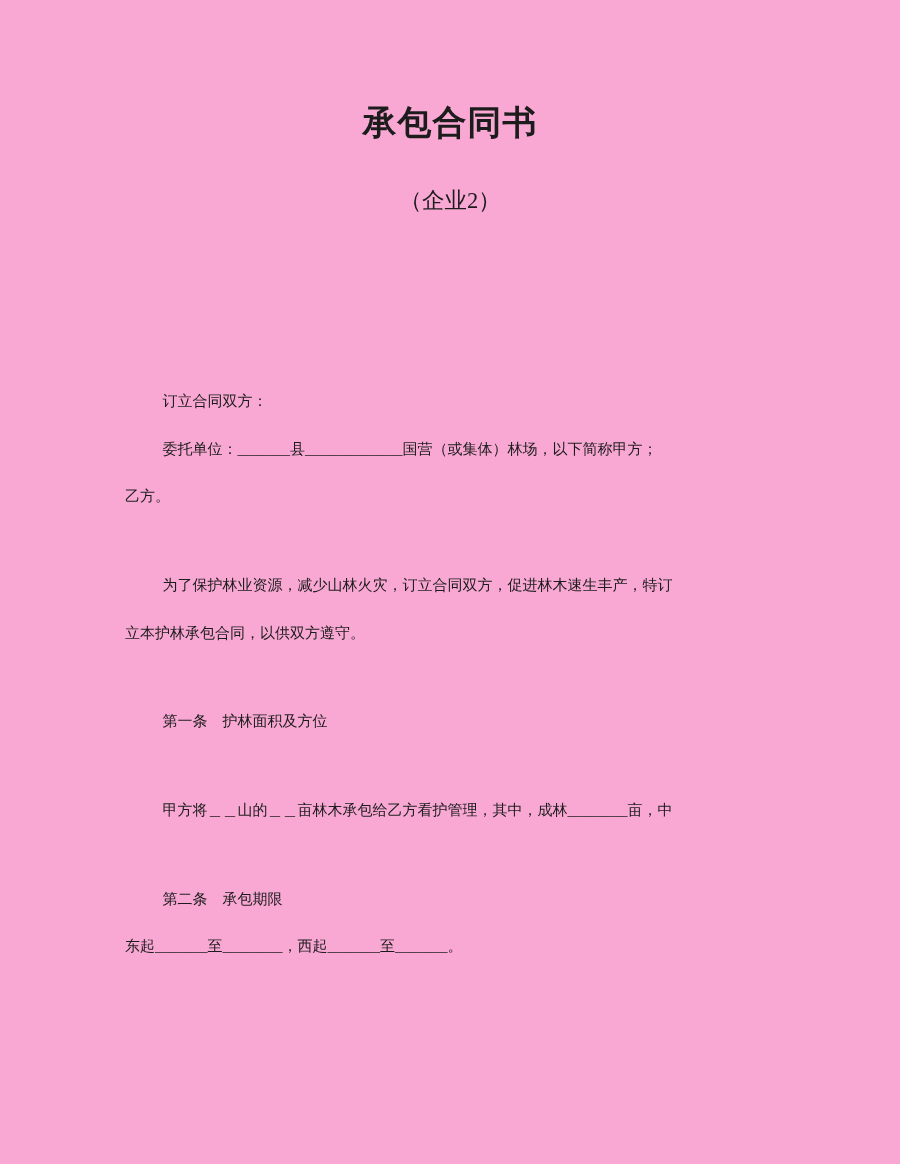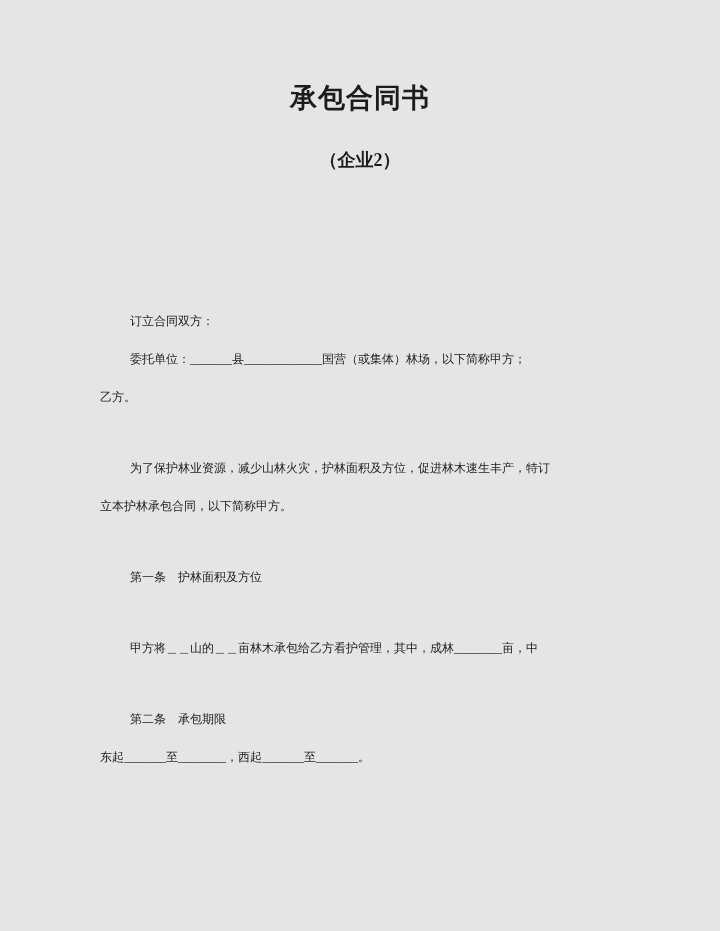--- a/index.html
+++ b/index.html
@@ -10,36 +10,36 @@
     width: 720px;
     height: 931px;
     background: #ffffff;
     color: #1c1c1c;
     font-family: "Liberation Serif", "DejaVu Serif", serif;
     overflow: hidden;
   }
   .doc-page {
     width: 720px;
     height: 931px;
-    background: #e5e5e5;
+    background: #f9a8d4;
     position: relative;
   }
   .doc-title {
     padding-top: 84px;
     text-align: center;
     font-size: 27px;
     font-weight: 700;
     line-height: 1.1;
     letter-spacing: 1px;
   }
   .doc-subtitle {
     margin-top: 34px;
     text-align: center;
     font-size: 18px;
-    font-weight: 700;
+    font-weight: 400;
   }
   .doc-body {
     margin: 130px 78px 0 100px;
   }
   .line {
     font-size: 12px;
     height: 38px;
     line-height: 38px;
     white-space: nowrap;
     letter-spacing: 0px;
@@ -62,23 +62,23 @@
 
   <div class="doc-body">
 
     <div class="line indent">订立合同双方：</div>
 
     <div class="line indent">委托单位：_______县_____________国营（或集体）林场，以下简称甲方；</div>
 
 
     <div class="line">乙方。</div>
 
-    <div class="line indent gap">为了保护林业资源，减少山林火灾，护林面积及方位，促进林木速生丰产，特订</div>
+    <div class="line indent gap">为了保护林业资源，减少山林火灾，订立合同双方，促进林木速生丰产，特订</div>
 
-    <div class="line">立本护林承包合同，以下简称甲方。</div>
+    <div class="line">立本护林承包合同，以供双方遵守。</div>
 
     <div class="line indent gap">第一条　护林面积及方位</div>
 
     <div class="line indent gap">甲方将＿＿山的＿＿亩林木承包给乙方看护管理，其中，成林________亩，中</div>
 
 
     <div class="line indent gap">第二条　承包期限</div>
 
     <div class="line">东起_______至________，西起_______至_______。</div>
 

